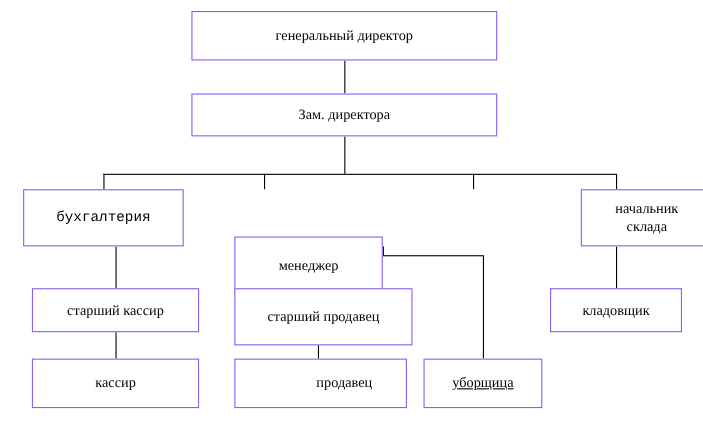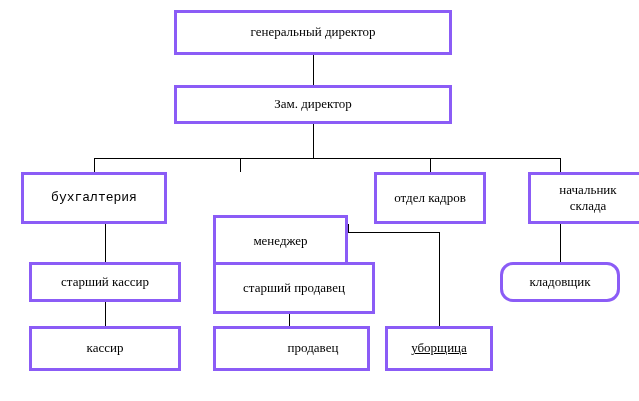--- a/index.html
+++ b/index.html
@@ -13,21 +13,21 @@
   #chart {
     position: relative;
     width: 639px;
     height: 401px;
     background: #ffffff;
     overflow: hidden;
   }
   .node {
     position: absolute;
     box-sizing: border-box;
-    border: 3px solid #8b5cf6;
+    border: 1px solid #8b5cf6;
     background: #ffffff;
     display: flex;
     align-items: center;
     justify-content: center;
     text-align: center;
     font-size: 13px;
     color: #000000;
     line-height: 1.25;
     padding: 2px 4px;
     z-index: 2;
@@ -56,42 +56,39 @@
     <div class="conn v" style="left: 560px; top: 224px; height: 38px;"></div>
     <div class="conn v" style="left: 105px; top: 302px; height: 24px;"></div>
     <div class="conn v" style="left: 289px; top: 302px; height: 24px;"></div>
     <div class="conn v" style="left: 348px; top: 224px; height: 8px;"></div>
     <div class="conn h" style="left: 348px; top: 232px; width: 91px;"></div>
     <div class="conn v" style="left: 439px; top: 232px; height: 94px;"></div>
     <div class="node" style="left: 174px; top: 10px; width: 278px; height: 45px;">
       <span style="white-space: pre-line;">генеральный директор</span>
     </div>
     <div class="node" style="left: 174px; top: 85px; width: 278px; height: 39px;">
-      <span style="white-space: pre-line;">Зам. директор</span>
+      <span style="white-space: pre-line;">Зам. директора</span>
     </div>
     <div class="node" style="left: 21px; top: 172px; width: 146px; height: 52px;">
       <span style="white-space: pre-line; font-family: Liberation Mono, monospace;">бухгалтерия</span>
     </div>
     <div class="node" style="left: 213px; top: 172px; width: 135px; height: 52px; margin-top: 43px;">
       <span style="white-space: pre-line;">менеджер</span>
-    </div>
-    <div class="node" style="left: 374px; top: 172px; width: 112px; height: 52px;">
-      <span style="white-space: pre-line;">отдел кадров</span>
     </div>
     <div class="node" style="left: 528px; top: 172px; width: 120px; height: 52px;">
       <span style="white-space: pre-line;">начальник
 склада</span>
     </div>
     <div class="node" style="left: 29px; top: 262px; width: 152px; height: 40px;">
       <span style="white-space: pre-line;">старший кассир</span>
     </div>
     <div class="node" style="left: 213px; top: 262px; width: 162px; height: 52px;">
       <span style="white-space: pre-line;">старший продавец</span>
     </div>
-    <div class="node" style="left: 500px; top: 262px; width: 120px; height: 40px; border-radius: 13px;">
+    <div class="node" style="left: 500px; top: 262px; width: 120px; height: 40px;">
       <span style="white-space: pre-line;">кладовщик</span>
     </div>
     <div class="node" style="left: 29px; top: 326px; width: 152px; height: 45px;">
       <span style="white-space: pre-line;">кассир</span>
     </div>
     <div class="node" style="left: 213px; top: 326px; width: 157px; height: 45px; padding-left: 47px;">
       <span style="white-space: pre-line;">продавец</span>
     </div>
     <div class="node" style="left: 385px; top: 326px; width: 108px; height: 45px; text-decoration: underline;">
       <span style="white-space: pre-line;">уборщица</span>

